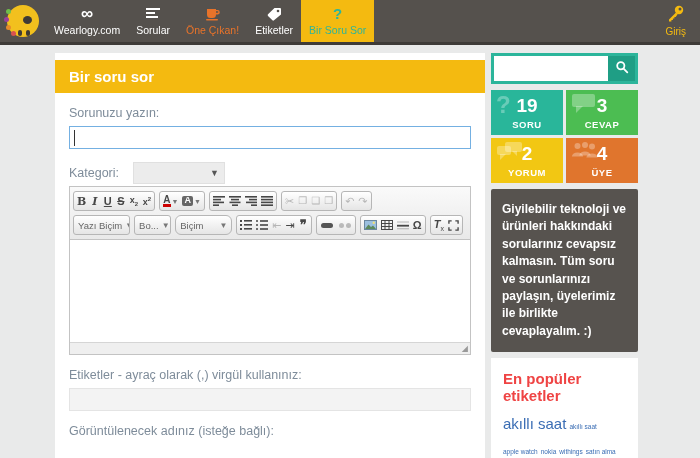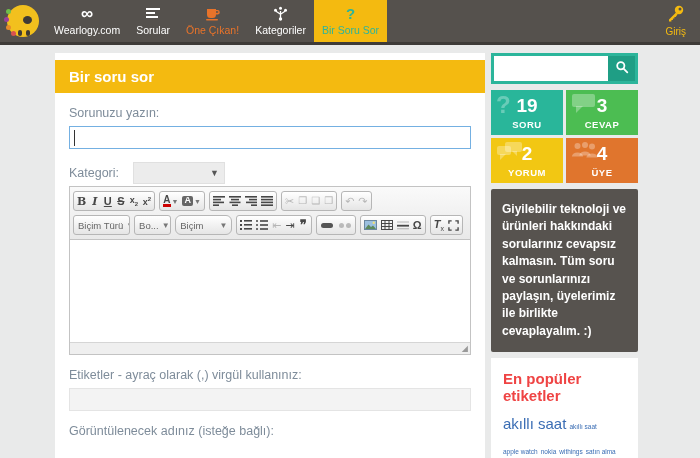--- a/index.html
+++ b/index.html
@@ -147,31 +147,26 @@
           <svg width="16" height="15" viewBox="0 0 16 15" fill="currentColor">
             <path d="M2 3h9v5.5A3.5 3.5 0 0 1 7.5 12H5.5A3.5 3.5 0 0 1 2 8.5z"></path>
             <path d="M11 4h1.6a2.2 2.2 0 0 1 0 4.4H11V6.8h1.6a.8.8 0 0 0 0-1.6H11z"></path>
             <rect x="1" y="13" width="12" height="1.6" rx=".8"></rect>
           </svg>
         </span>
         <span class="nav-label">Öne Çıkan!</span>
       </div>
       <div class="nav-item">
         <span class="nav-icon">
-          <svg width="15" height="15" viewBox="0 0 15 15">
-            <g fill="currentColor">
-              <circle cx="7.5" cy="13" r="1.7"></circle>
-              <circle cx="2.5" cy="4.2" r="1.5"></circle>
-              <circle cx="7.5" cy="2.2" r="1.5"></circle>
-              <circle cx="12.5" cy="4.2" r="1.5"></circle>
-            </g>
-            <path d="M7.5 12 V5 M7.5 8.2 L3 5.2 M7.5 8.2 L12 5.2" stroke="currentColor" stroke-width="1.3" fill="none"></path>
+          <svg width="15" height="14" viewBox="0 0 15 14" fill="currentColor">
+            <path d="M7.5 1 L13 1 Q14 1 14 2 L14 7.5 L7 13.3 Q6.2 14 5.4 13.3 L1 8.9 Q.3 8.1 1 7.3 Z"></path>
+            <circle cx="11" cy="4" r="1.3" fill="#55514d"></circle>
           </svg>
         </span>
-        <span class="nav-label">Kategoriler</span>
+        <span class="nav-label">Etiketler</span>
       </div>
       <div class="nav-item active">
         <span class="nav-icon">
           <span style="font-size:15px;font-weight:bold;line-height:1">?</span>
         </span>
         <span class="nav-label">Bir Soru Sor</span>
       </div>
     </div>
   <div class="login">
     <span>
@@ -288,21 +283,21 @@
                 <span class="tb-btn disabled">
                   <span style="font-size:11px">↶</span>
                 </span>
                 <span class="tb-btn disabled">
                   <span style="font-size:11px">↷</span>
                 </span>
               </div>
             </div>
             <div class="tb-row">
               <div class="tb-dd" style="width: 62px;">
-                <span class="tb-dd-label">Biçim Türü</span>
+                <span class="tb-dd-label">Yazı Biçim</span>
                 <span class="tb-dd-caret">▼</span>
               </div>
               <div class="tb-dd" style="width: 40px;">
                 <span class="tb-dd-label">Bo...</span>
                 <span class="tb-dd-caret">▼</span>
               </div>
               <div class="tb-dd" style="width: 62px; border-radius: 6px;">
                 <span class="tb-dd-label">Biçim</span>
                 <span class="tb-dd-caret">▼</span>
               </div>

